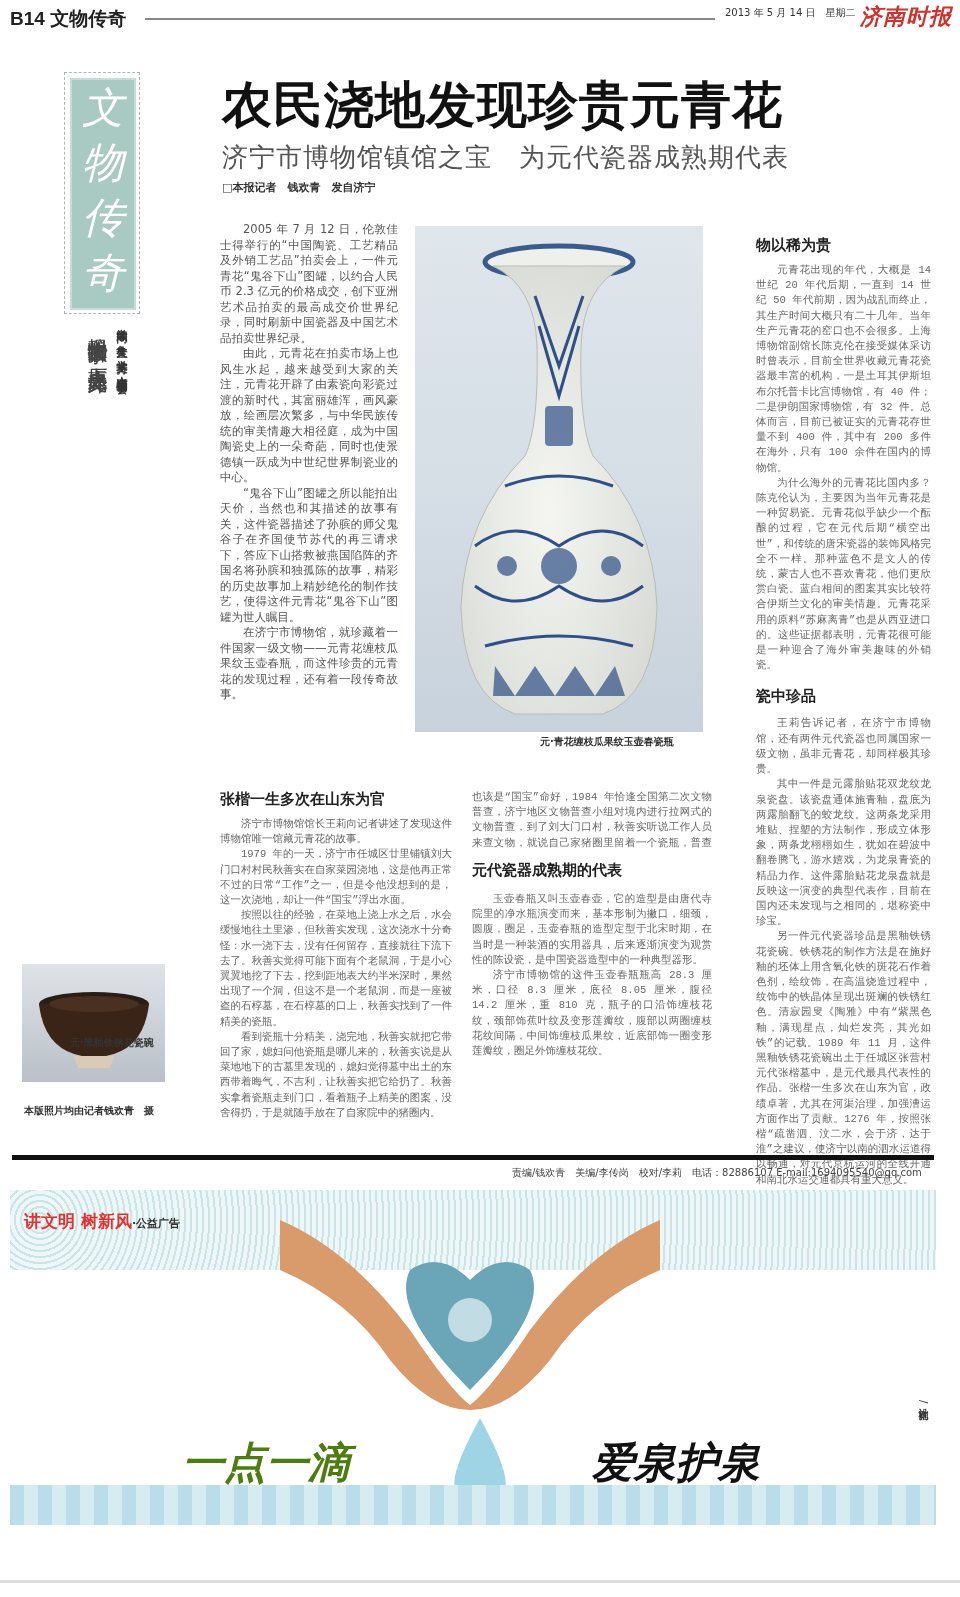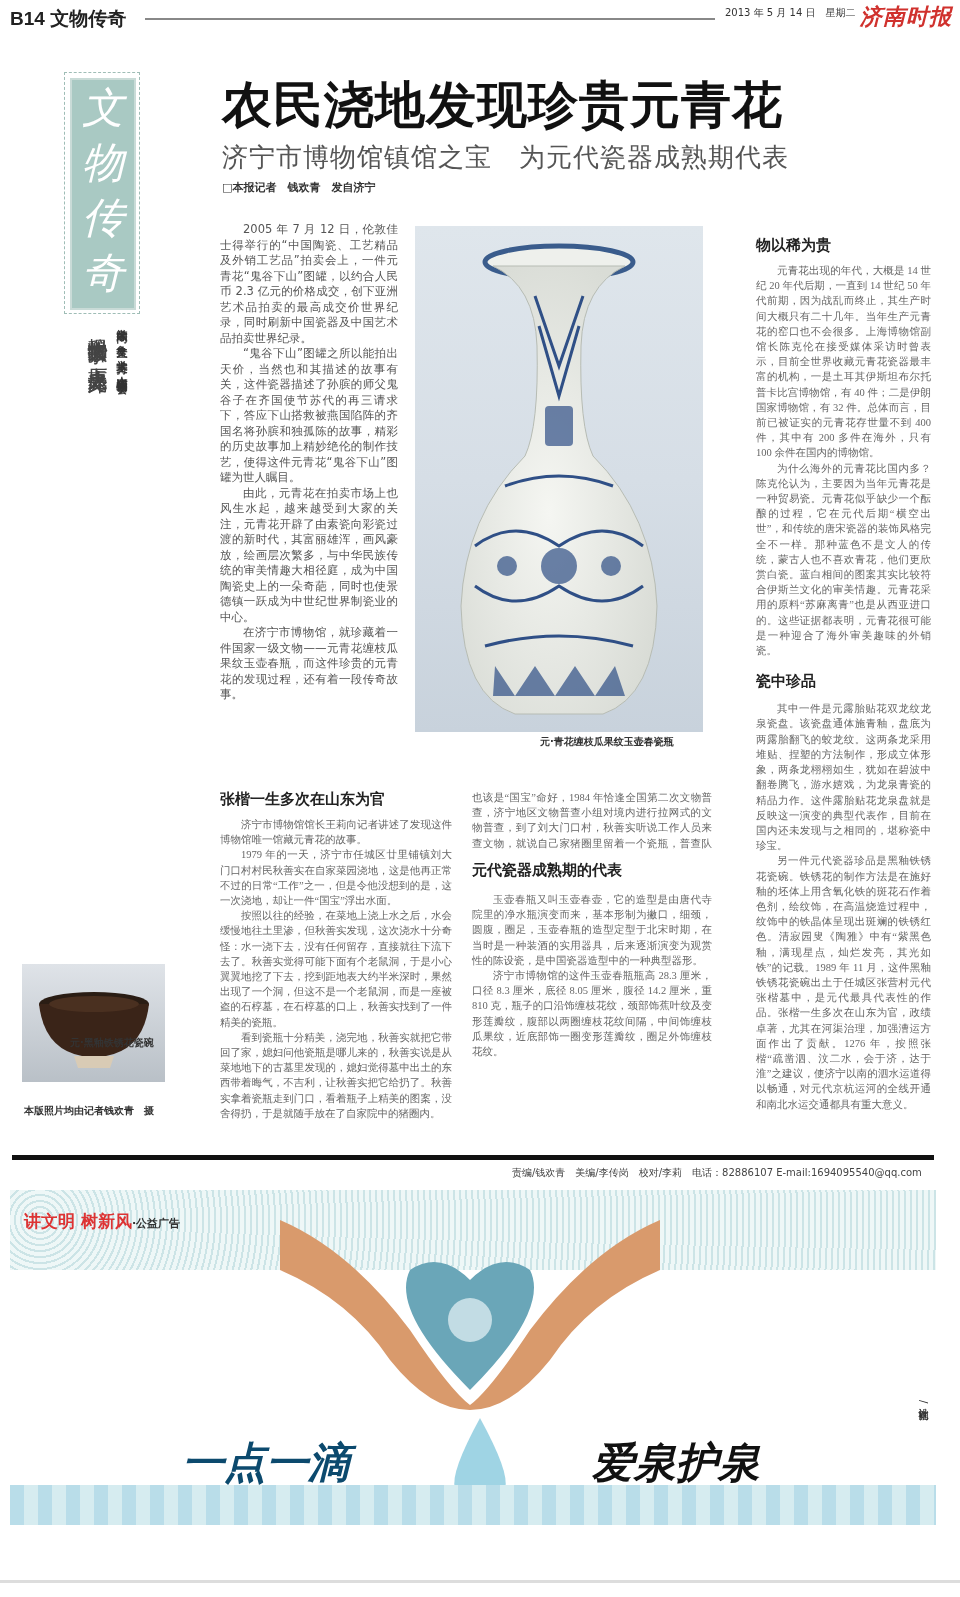--- a/index.html
+++ b/index.html
@@ -18,21 +18,21 @@
   .vert { writing-mode:vertical-rl; }
   .slogan { left:85px; top:322px; font-size:20px; color:#444; letter-spacing:1px; }
   .advisors { left:113px; top:320px; font-size:11px; color:#333; font-weight:bold; letter-spacing:1px; }
 
   .title { left:222px; top:72px; font-size:50px; font-weight:bold; color:#111; letter-spacing:1px; font-family:"Liberation Sans", "DejaVu Sans", sans-serif; }
   .subtitle { left:222px; top:140px; font-size:26px; color:#555; letter-spacing:1px; }
   .byline { left:222px; top:180px; font-size:11px; font-weight:bold; color:#333; }
 
   .body-text { font-size:11.5px; line-height:15.5px; color:#555; text-align:justify; }
   .body-text p { margin:0; text-indent:2em; }
-  .serif { font-family:Liberation Serif, serif; font-size:10.5px; line-height:15.2px; color:#666; }
+  .serif { font-family:Liberation Mono, monospace; font-size:10.5px; line-height:15.2px; color:#666; }
 
   .col1 { left:220px; top:222px; width:178px; }
   .col-right { left:756px; top:260px; width:175px; }
   .h-right { font-size:15px; font-weight:bold; color:#222; }
 
   .vase-photo { left:415px; top:226px; width:288px; height:506px;
     background:linear-gradient(180deg,#dfe6ec 0%,#d6dee6 50%,#c8d2dc 100%); }
   .vase-caption { left:540px; top:735px; font-size:10px; font-weight:bold; color:#333; }
 
   .bowl-photo { left:22px; top:964px; width:143px; height:118px; background:linear-gradient(180deg,#dfe3e8,#b9c0c7); }
@@ -46,21 +46,21 @@
   .thick-rule { left:12px; top:1155px; width:922px; height:5px; background:#111; }
   .credits { left:512px; top:1166px; font-size:10px; color:#444; }
 
   .ad { left:10px; top:1190px; width:926px; height:363px; background:#fff; overflow:hidden; }
   .ad-waves-top { left:0; top:0; width:926px; height:80px;
     background:repeating-radial-gradient(circle at 30px 30px,#bfdde0 0 2px,#eaf5f5 2px 6px); opacity:.8; }
   .ad-waves-bottom { left:0; top:295px; width:926px; height:40px;
     background:repeating-linear-gradient(90deg,#b9dde9 0 14px,#d6ecf0 14px 28px); }
   .ad-slogan { left:14px; top:20px; font-size:17px; font-weight:bold; color:#d33; }
   .ad-slogan small { font-size:11px; color:#333; font-weight:bold; }
-  .ad-callig-left { left:172px; top:245px; font-size:42px; font-weight:bold; color:#0c4a6e; font-family:"DejaVu Serif", serif; font-style:italic;text-align:right; }
+  .ad-callig-left { left:172px; top:245px; font-size:42px; font-weight:bold; color:#4d7c0f; font-family:"DejaVu Serif", serif; font-style:italic;text-align:right; }
   .ad-callig-right { left:582px; top:245px; font-size:42px; font-weight:bold; color:#111; font-family:"DejaVu Serif", serif; font-style:italic; }
   .ad-designer { left:906px; top:210px; font-size:10px; color:#333; }
   .bottom-rule { left:0; top:1580px; width:960px; height:3px; background:#ddd; }
 </style>
 </head>
 <body>
 
 <div class="abs header-section">B14 文物传奇</div>
 <div class="abs header-rule"></div>
 <div class="abs header-date">2013 年 5 月 14 日　星期二</div>
@@ -75,22 +75,22 @@
 </div>
 <div class="abs vert slogan">揭秘文物曲折故事　点亮历史人文光泽</div>
 <div class="abs vert advisors">学术顾问　鲁文生　学术支持　山东省博物馆学会</div>
 
 <div class="abs title">农民浇地发现珍贵元青花</div>
 <div class="abs subtitle">济宁市博物馆镇馆之宝　为元代瓷器成熟期代表</div>
 <div class="abs byline">□本报记者　钱欢青　发自济宁</div>
 
 <div class="abs body-text col1">
   <p>2005 年 7 月 12 日，伦敦佳士得举行的“中国陶瓷、工艺精品及外销工艺品”拍卖会上，一件元青花“鬼谷下山”图罐，以约合人民币 2.3 亿元的价格成交，创下亚洲艺术品拍卖的最高成交价世界纪录，同时刷新中国瓷器及中国艺术品拍卖世界纪录。</p>
+  <p>由此，元青花在拍卖市场上也风生水起，越来越受到大家的关注，元青花开辟了由素瓷向彩瓷过渡的新时代，其富丽雄浑，画风豪放，绘画层次繁多，与中华民族传统的审美情趣大相径庭，成为中国陶瓷史上的一朵奇葩，同时也使景德镇一跃成为中世纪世界制瓷业的中心。</p>
   <p>“鬼谷下山”图罐之所以能拍出天价，当然也和其描述的故事有关，这件瓷器描述了孙膑的师父鬼谷子在齐国使节苏代的再三请求下，答应下山搭救被燕国陷阵的齐国名将孙膑和独孤陈的故事，精彩的历史故事加上精妙绝伦的制作技艺，使得这件元青花“鬼谷下山”图罐为世人瞩目。</p>
-  <p>由此，元青花在拍卖市场上也风生水起，越来越受到大家的关注，元青花开辟了由素瓷向彩瓷过渡的新时代，其富丽雄浑，画风豪放，绘画层次繁多，与中华民族传统的审美情趣大相径庭，成为中国陶瓷史上的一朵奇葩，同时也使景德镇一跃成为中世纪世界制瓷业的中心。</p>
   <p>在济宁市博物馆，就珍藏着一件国家一级文物——元青花缠枝瓜果纹玉壶春瓶，而这件珍贵的元青花的发现过程，还有着一段传奇故事。</p>
 </div>
 
 <div class="abs vase-photo">
   <svg width="288" height="506" viewBox="0 0 288 506">
     <defs>
       <radialGradient id="vg" cx="45%" cy="55%" r="60%">
         <stop offset="0%" stop-color="#f5f6f2"></stop>
         <stop offset="100%" stop-color="#d9dcd6"></stop>
       </radialGradient>
@@ -117,20 +117,21 @@
 <div class="abs vase-caption">元·青花缠枝瓜果纹玉壶春瓷瓶</div>
 
 <div class="abs col-right">
   <div class="h-right" style="margin-top:-24px;margin-bottom:8px;">物以稀为贵</div>
   <div class="serif body-text">
     <p>元青花出现的年代，大概是 14 世纪 20 年代后期，一直到 14 世纪 50 年代前期，因为战乱而终止，其生产时间大概只有二十几年。当年生产元青花的窑口也不会很多。上海博物馆副馆长陈克伦在接受媒体采访时曾表示，目前全世界收藏元青花瓷器最丰富的机构，一是土耳其伊斯坦布尔托普卡比宫博物馆，有 40 件；二是伊朗国家博物馆，有 32 件。总体而言，目前已被证实的元青花存世量不到 400 件，其中有 200 多件在海外，只有 100 余件在国内的博物馆。</p>
     <p>为什么海外的元青花比国内多？陈克伦认为，主要因为当年元青花是一种贸易瓷。元青花似乎缺少一个酝酿的过程，它在元代后期“横空出世”，和传统的唐宋瓷器的装饰风格完全不一样。那种蓝色不是文人的传统，蒙古人也不喜欢青花，他们更欣赏白瓷。蓝白相间的图案其实比较符合伊斯兰文化的审美情趣。元青花采用的原料“苏麻离青”也是从西亚进口的。这些证据都表明，元青花很可能是一种迎合了海外审美趣味的外销瓷。</p>
   </div>
   <div class="h-right" style="margin:14px 0 10px;">瓷中珍品</div>
   <div class="serif body-text">
+    <p>王莉告诉记者，在济宁市博物馆，还有两件元代瓷器也同属国家一级文物，虽非元青花，却同样极其珍贵。</p>
     <p>其中一件是元露胎贴花双龙纹龙泉瓷盘。该瓷盘通体施青釉，盘底为两露胎翻飞的蛟龙纹。这两条龙采用堆贴、捏塑的方法制作，形成立体形象，两条龙栩栩如生，犹如在碧波中翻卷腾飞，游水嬉戏，为龙泉青瓷的精品力作。这件露胎贴花龙泉盘就是反映这一演变的典型代表作，目前在国内还未发现与之相同的，堪称瓷中珍宝。</p>
     <p>另一件元代瓷器珍品是黑釉铁锈花瓷碗。铁锈花的制作方法是在施好釉的坯体上用含氧化铁的斑花石作着色剂，绘纹饰，在高温烧造过程中，纹饰中的铁晶体呈现出斑斓的铁锈红色。清寂园叟《陶雅》中有“紫黑色釉，满现星点，灿烂发亮，其光如铁”的记载。1989 年 11 月，这件黑釉铁锈花瓷碗出土于任城区张营村元代张楷墓中，是元代最具代表性的作品。张楷一生多次在山东为官，政绩卓著，尤其在河渠治理，加强漕运方面作出了贡献。1276 年，按照张楷“疏凿泗、汶二水，会于济，达于淮”之建议，使济宁以南的泗水运道得以畅通，对元代京杭运河的全线开通和南北水运交通都具有重大意义。</p>
   </div>
 </div>
 
 <div class="abs bowl-photo">
   <svg width="143" height="118" viewBox="0 0 143 118">
     <ellipse cx="72" cy="40" rx="55" ry="12" fill="#2a1d14"></ellipse>
     <path d="M17 40 Q22 85 60 92 L84 92 Q122 85 127 40 Z" fill="#3a2418"></path>
     <path d="M52 92 L92 92 L88 104 L56 104 Z" fill="#d9cbb5"></path>

